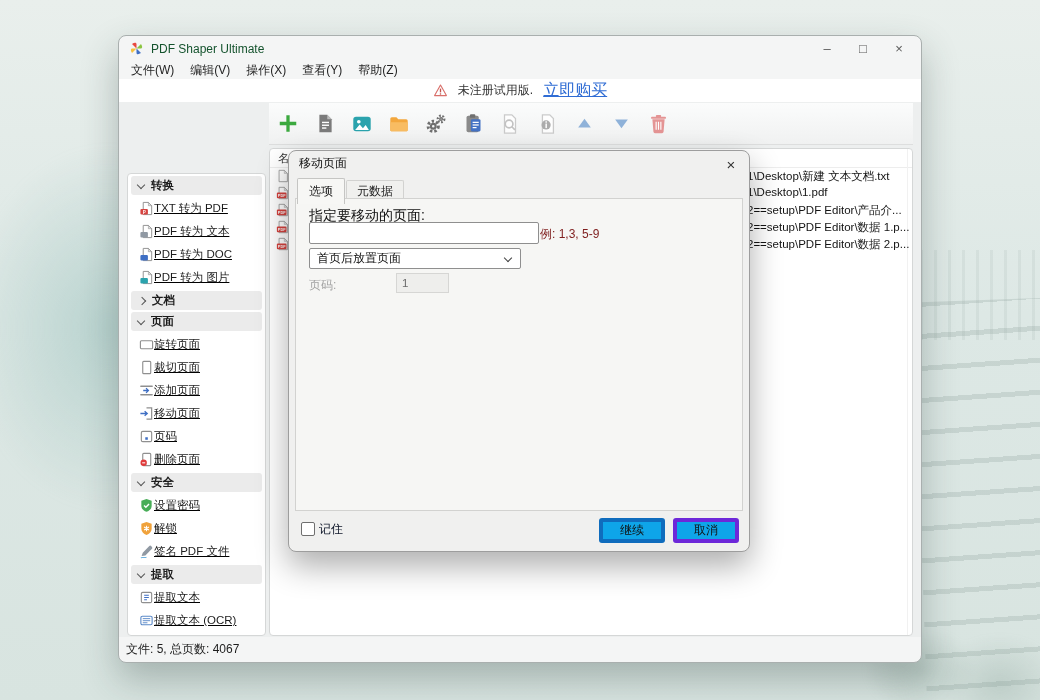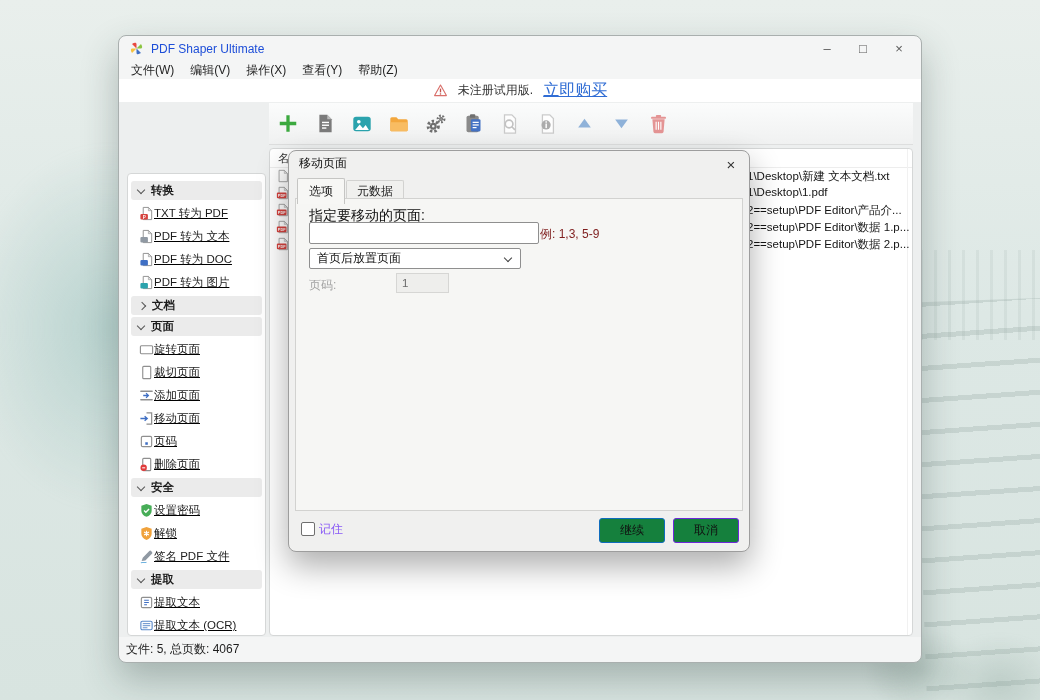--- a/index.html
+++ b/index.html
@@ -21,41 +21,41 @@
     background:radial-gradient(ellipse 80px 60px at 30% 50%, rgba(130,155,145,.35), rgba(130,155,145,0) 70%),
                radial-gradient(ellipse 90px 70px at 70% 60%, rgba(130,155,145,.3), rgba(130,155,145,0) 70%);
     filter:blur(3px);}
 
   .window{position:absolute;left:118px;top:35px;width:802px;height:626px;
     background:#f4f5f5;border:1px solid #a9afae;border-radius:8px;
     box-shadow:0 16px 36px rgba(40,60,55,.30);overflow:hidden;}
 
   .titlebar{height:25px;display:flex;align-items:center;padding-left:10px;position:relative;}
   .logo{width:15px;height:15px;display:flex;}
-  .title{font-size:12px;color:#1d4ed8;margin-left:7px;}
+  .title{font-size:12px;color:#14532d;margin-left:7px;}
   .win-controls{position:absolute;right:4px;top:0;height:25px;display:flex;}
   .win-btn{width:36px;height:25px;display:flex;align-items:center;justify-content:center;color:#5a5a5a;font-size:13px;}
 
   .menubar{display:flex;align-items:center;height:18px;padding-left:4px;}
   .menu-item{font-size:12px;color:#1f1f1f;padding:0 8px;}
 
   .noticebar{height:23px;background:#ffffff;display:flex;align-items:center;justify-content:center;gap:10px;}
   .notice-text{font-size:12px;color:#333;}
   .notice-link{font-size:16px;color:#2f6cd4;text-decoration:underline;}
 
   .content{position:absolute;left:0;top:66px;right:0;bottom:25px;background:#edefef;}
 
   .toolbar{position:absolute;left:150px;top:1px;width:644px;height:42px;
     background:linear-gradient(#fbfcfc,#f0f1f1);border-bottom:1px solid #dddede;
     display:flex;align-items:center;padding-left:8px;gap:15px;box-sizing:border-box;}
   .tool{width:22px;height:26px;display:flex;align-items:center;justify-content:center;}
   .tool.disabled{opacity:.9;}
 
   .panel{position:absolute;background:#fff;border:1px solid #d5d7d7;border-radius:4px;box-sizing:border-box;}
-  .sidebar{left:8px;top:71px;width:139px;bottom:1px;padding-top:5px;overflow:hidden;}
+  .sidebar{left:8px;top:71px;width:139px;bottom:1px;overflow:hidden;}
   .filepanel{left:150px;top:46px;width:644px;bottom:1px;overflow:hidden;}
 
   .group-header{height:19px;margin:2px 3px;background:#ebebeb;border-radius:3px;
     display:flex;align-items:center;padding:0 7px;gap:7px;}
   .group-label{font-size:11.5px;font-weight:bold;color:#1c1c1c;}
   .chev{width:5px;height:5px;border-right:1.4px solid #555;border-bottom:1.4px solid #555;
     transform:rotate(45deg);margin-top:-2px;flex:none;}
   .chev.right{transform:rotate(-45deg);margin-top:0;margin-left:1px;}
   .side-item{height:23px;display:flex;align-items:center;padding-left:11px;text-decoration:underline;}
   .side-ic{width:15px;height:15px;display:flex;flex:none;}
@@ -87,22 +87,22 @@
     background:#fff;border-radius:2px;font-size:12px;padding:0 5px;box-sizing:content-box;outline:none;
     font-family:inherit;}
   .dlg-hint{position:absolute;left:251px;top:75px;font-size:12px;color:#7f1d1d;}
   .dlg-select{position:absolute;left:20px;top:97px;width:212px;height:21px;border:1px solid #8f8f8f;
     background:#fff;border-radius:2px;display:flex;align-items:center;padding-left:7px;font-size:12px;color:#111;box-sizing:border-box;}
   .dlg-select .chev{position:absolute;right:9px;border-color:#444;}
   .dlg-pn-label{position:absolute;left:20px;top:126px;font-size:12px;color:#a3a3a3;}
   .dlg-pn-input{position:absolute;left:107px;top:122px;width:46px;height:18px;background:#eeeeec;
     border:1px solid #d6d6d4;font-size:11.5px;color:#6b6b6b;display:flex;align-items:center;padding-left:5px;}
   .dlg-check{position:absolute;left:12px;top:371px;width:12px;height:12px;border:1px solid #6f6f6f;background:#fff;border-radius:2px;}
-  .dlg-check-label{position:absolute;left:30px;top:370px;font-size:12px;color:#8b5cf6;}
-  .btn{position:absolute;top:367px;width:66px;height:25px;background:#15803d;border:1px solid #6d28d9;
+  .dlg-check-label{position:absolute;left:30px;top:370px;font-size:12px;color:#0f172a;}
+  .btn{position:absolute;top:367px;width:66px;height:25px;background:#0ea5e9;border:4px solid #6d28d9;
     border-radius:3px;display:flex;align-items:center;justify-content:center;font-size:12px;color:#111;box-sizing:border-box;}
   .btn.primary{left:310px;border-color:#0f6cbd;}
   .btn.cancel{left:384px;}
 </style>
 </head>
 <body>
 
 <div class="screen">
   <div class="bg-face"></div>
   <div class="bg-building"></div>

